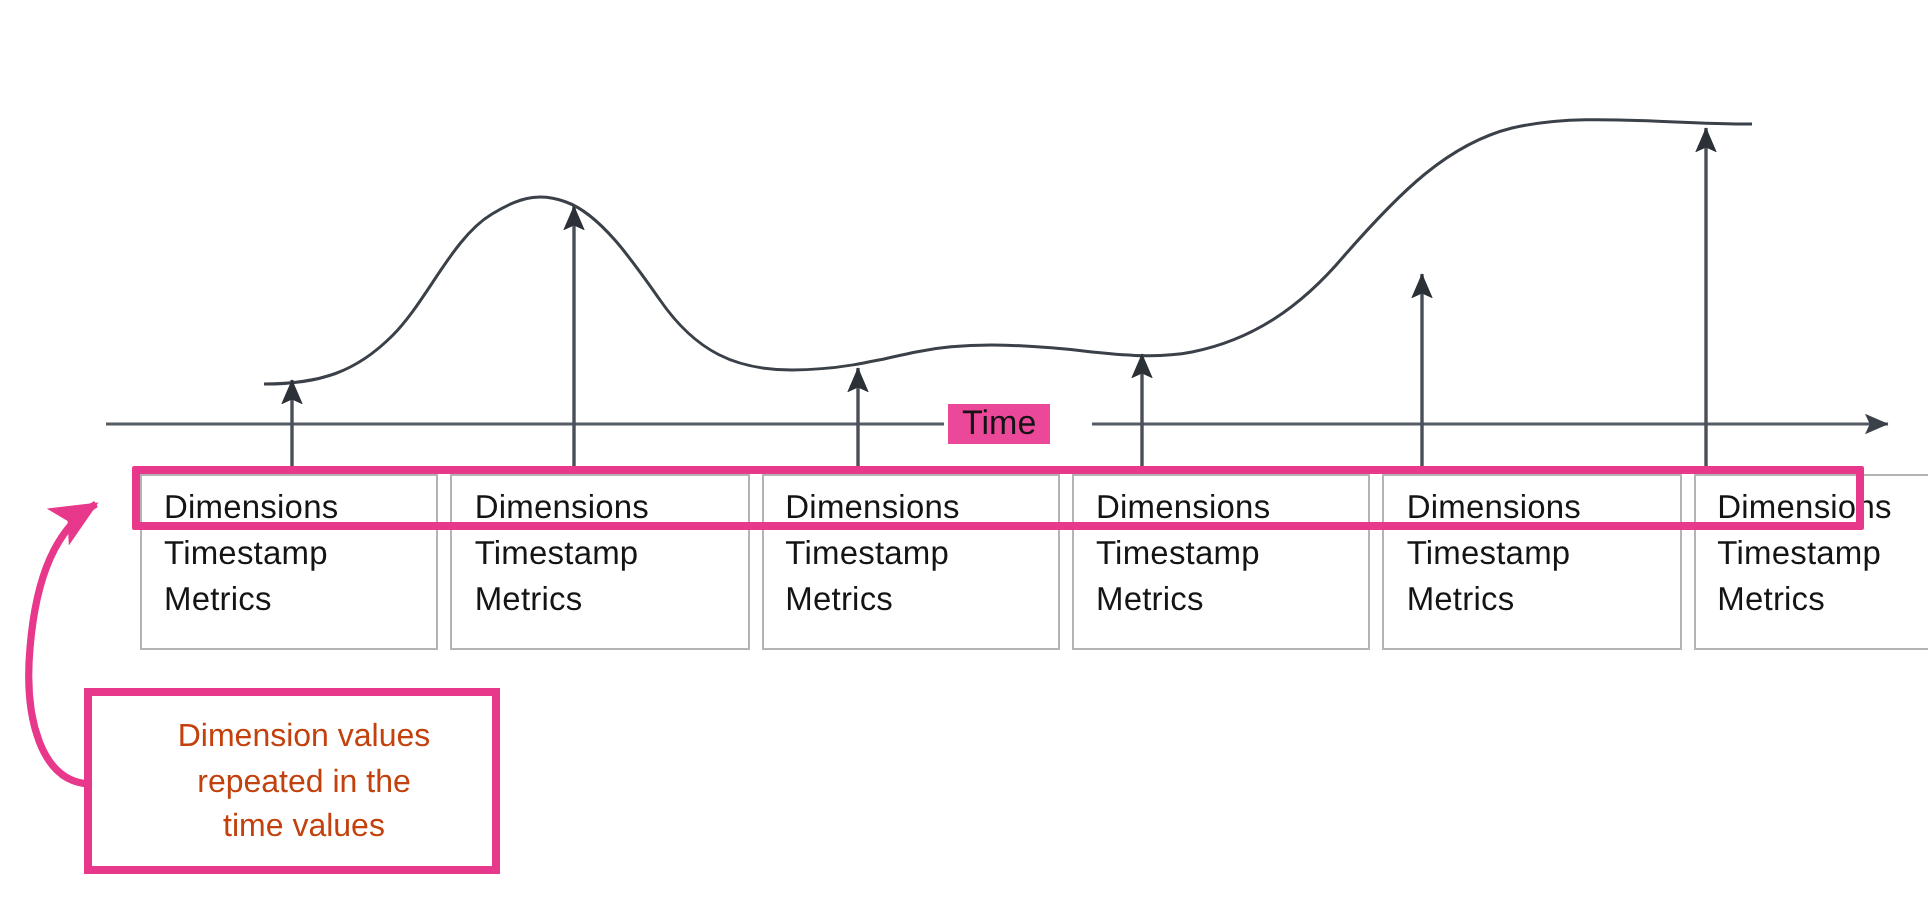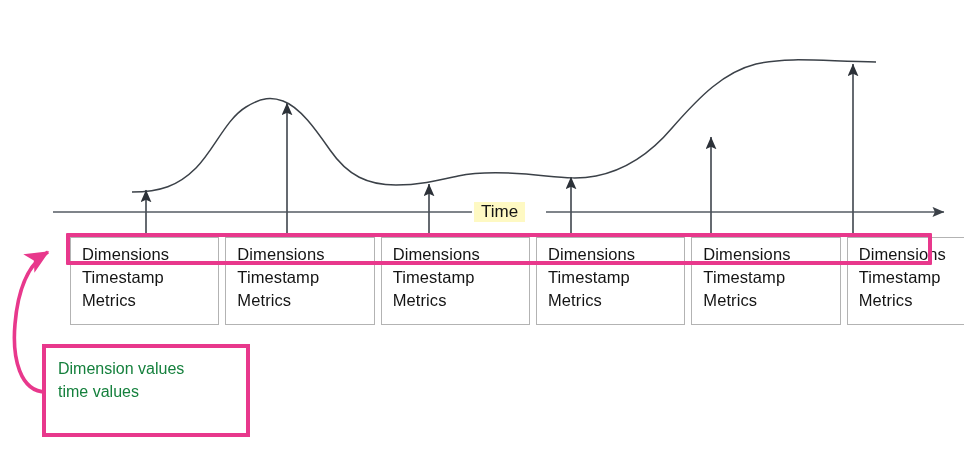--- a/index.html
+++ b/index.html
@@ -73,42 +73,43 @@
   }
 
   
   #time-label {
     position: absolute;
     left: 474px;
     top: 202px;
     font-size: 17px;
     line-height: 20px;
     color: #141414;
-    background: #fef9c3;
+    background: #ec4899;
     padding: 0 7px;
     white-space: nowrap;
   }
 
   
   #callout-note {
     position: absolute;
     left: 42px;
     top: 344px;
     width: 208px;
     height: 93px;
     border: 4px solid #e8388c;
     background: #ffffff;
     box-sizing: border-box;
     padding: 10px 0 0 12px;
   }
   .callout-line {
     font-size: 16px;
     line-height: 22.5px;
-    color: #15803d;
+    color: #c2410c;
     white-space: nowrap;
+    text-align: center;
   }
 </style>
 </head>
 <body>
 
 <div id="stage">
 
   <svg id="vector-layer" viewBox="0 0 964 450" width="964" height="450" xmlns="http://www.w3.org/2000/svg">
     <defs>
       <marker id="arrowhead-dark" markerWidth="9" markerHeight="9" refX="7.2" refY="3.2" orient="auto" markerUnits="strokeWidth">
@@ -180,16 +181,17 @@
       <div class="record-line">Timestamp</div>
       <div class="record-line">Metrics</div>
     </div>
 
   </div>
 
   <div id="highlight-band"></div>
 
   <div id="callout-note">
     <div class="callout-line">Dimension values</div>
+    <div class="callout-line">repeated in the</div>
     <div class="callout-line">time values</div>
   </div>
 
 </div>
 
 </body></html>

